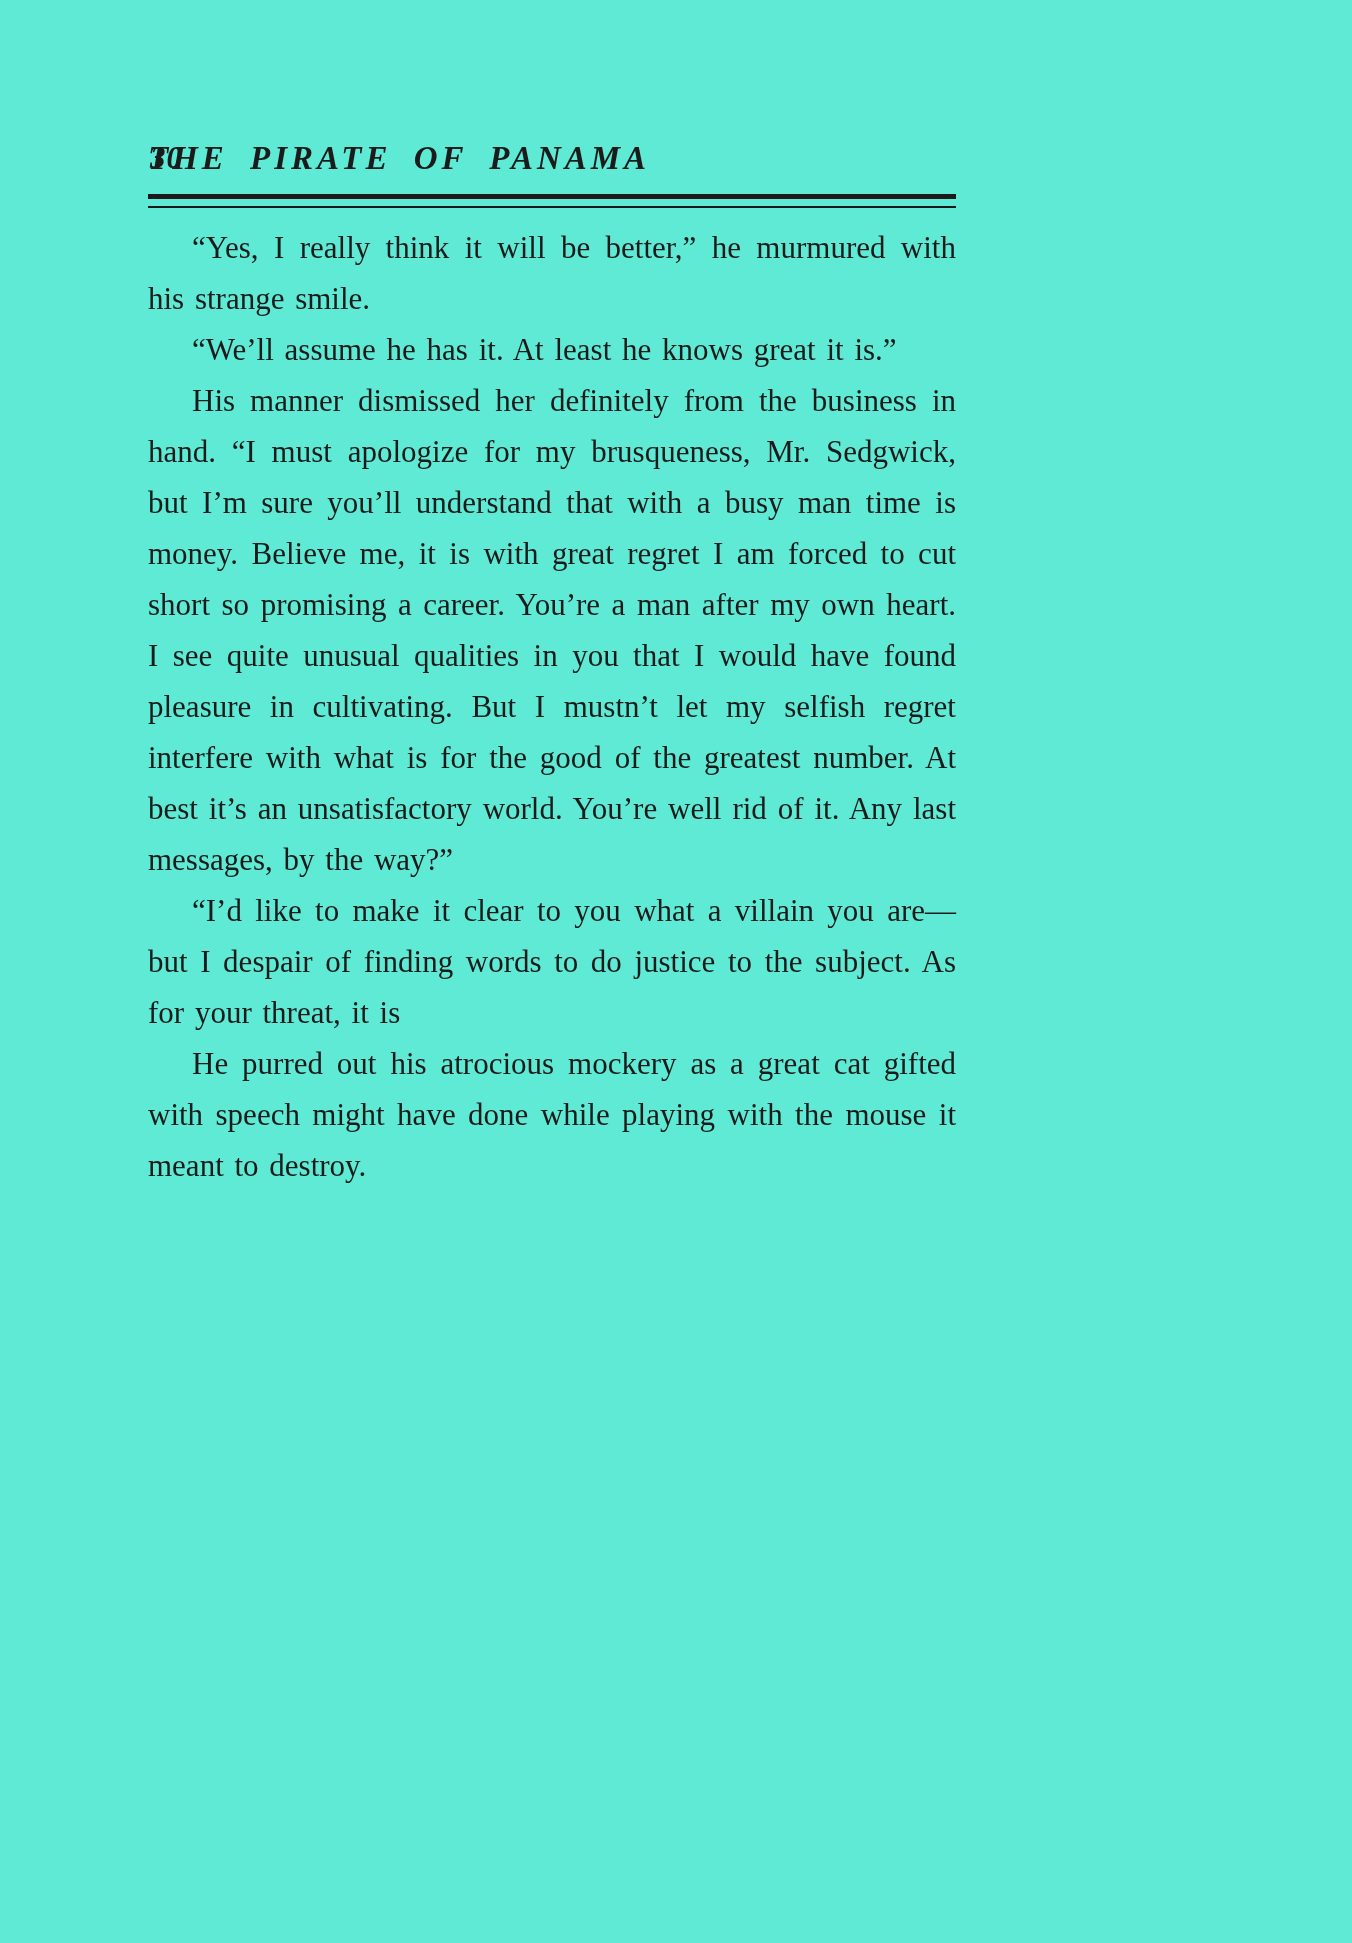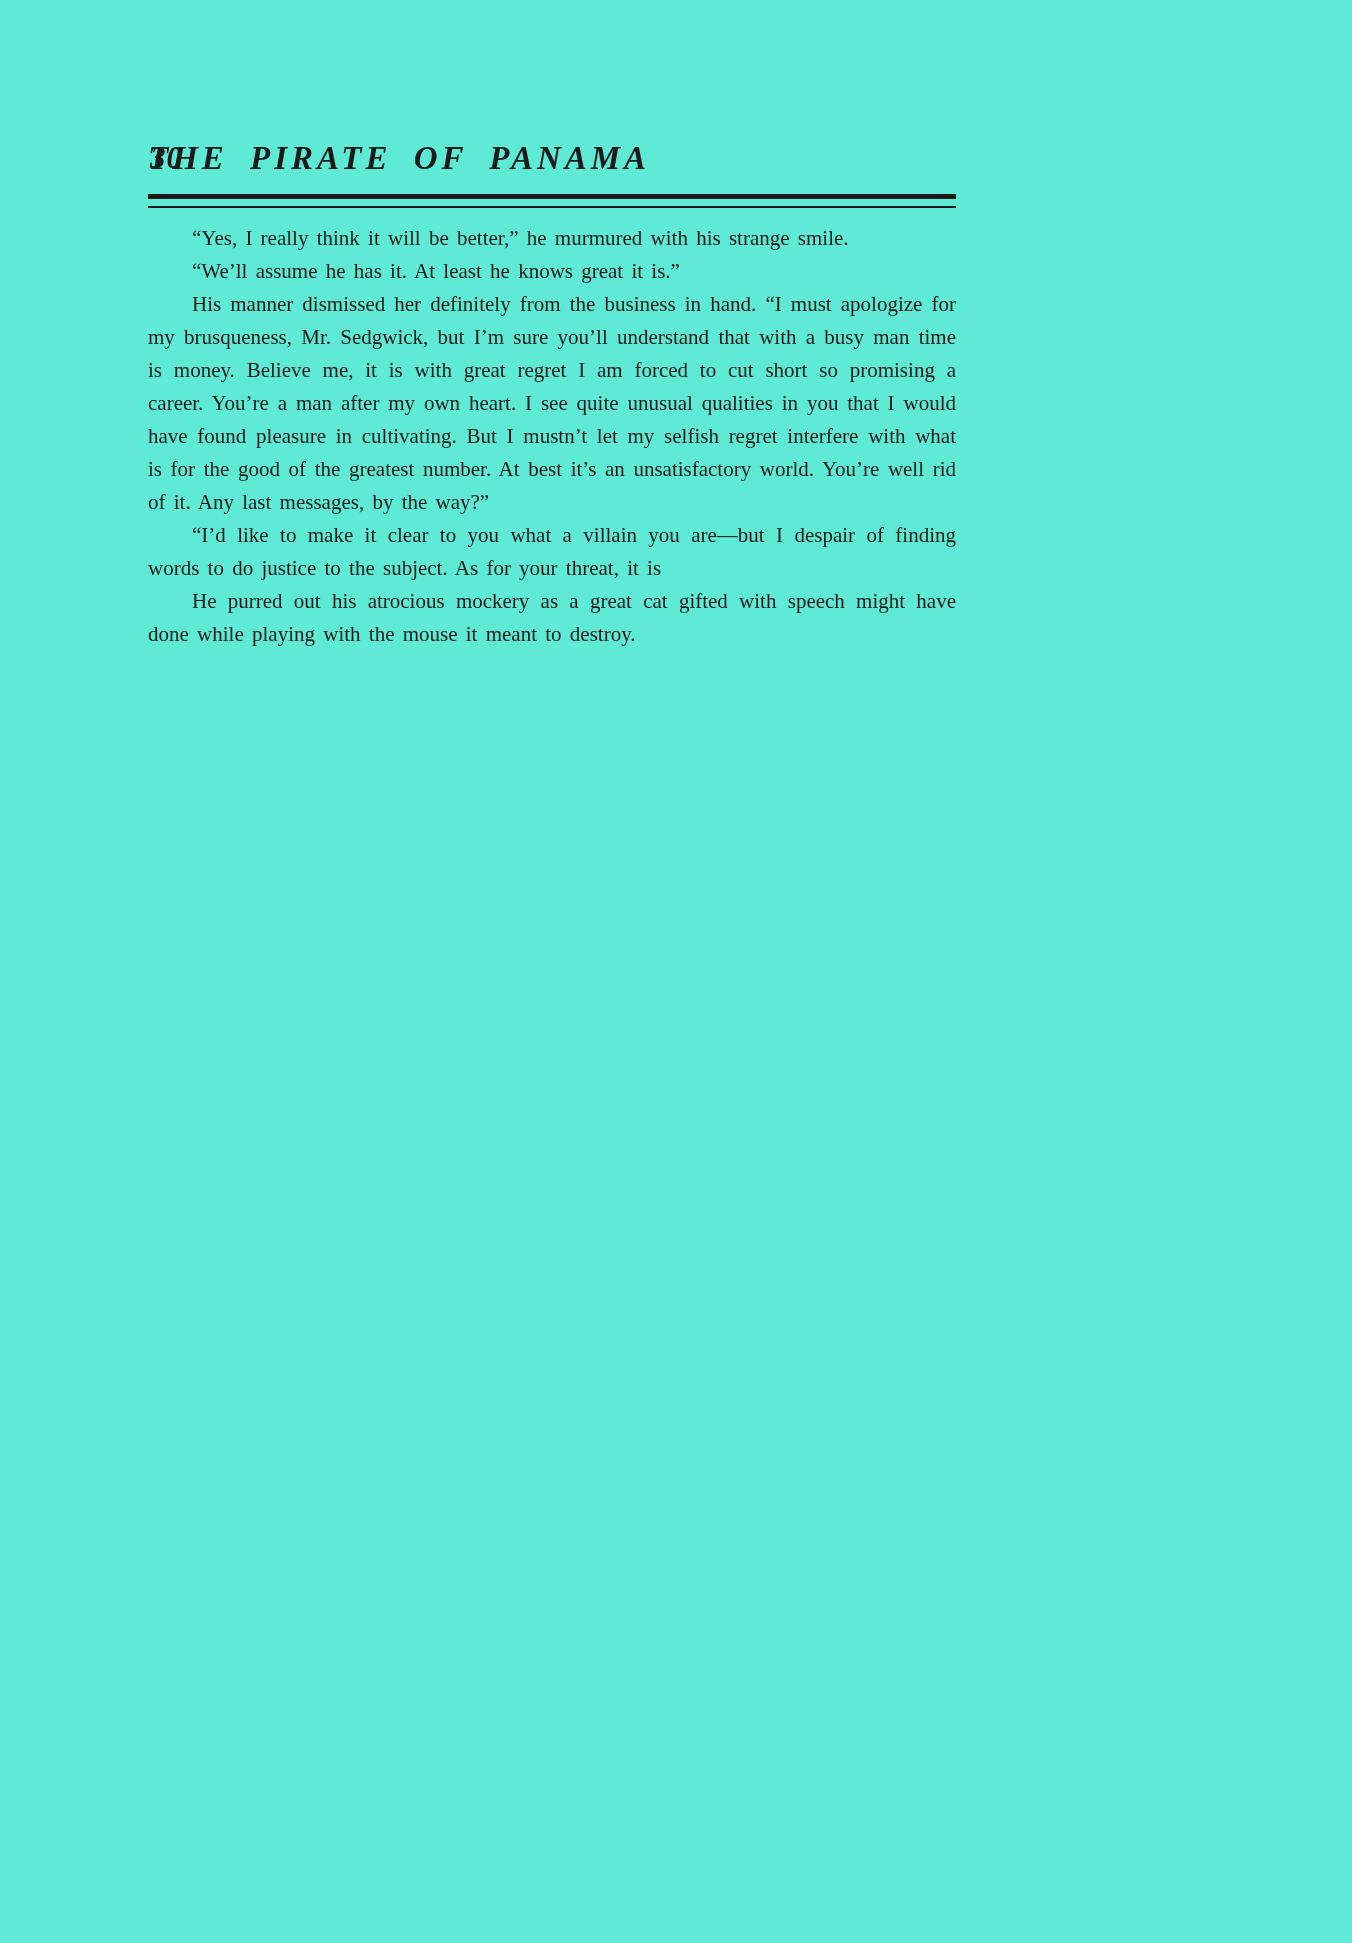--- a/index.html
+++ b/index.html
@@ -44,22 +44,22 @@
     white-space: nowrap;
   }
   .header-rule {
     height: 7px;
     border-top: 5px solid #1a1a1a;
     border-bottom: 2px solid #1a1a1a;
     margin-top: 4px;
     margin-bottom: 14px;
   }
   .body-text {
-    font-size: 21px;
-    line-height: 33px;
+    font-size: 31px;
+    line-height: 51px;
     text-align: justify;
     word-spacing: 3px;
   }
   .body-text p.para {
     margin: 0;
     text-indent: 44px;
   }
 </style>
 </head>
 <body>

